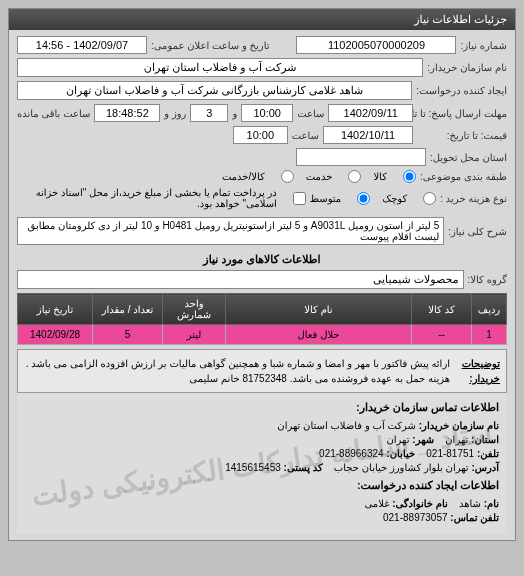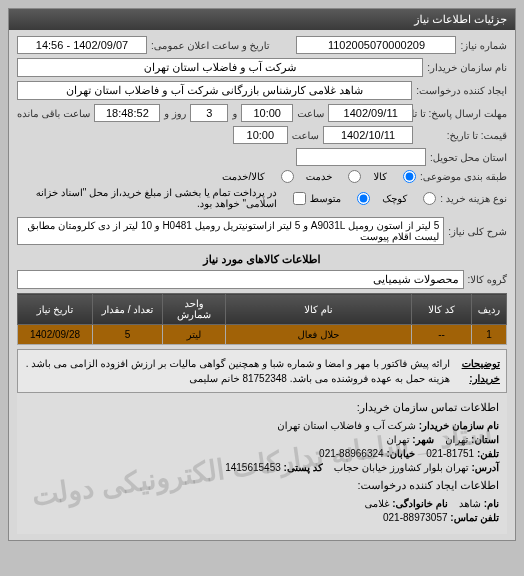--- a/index.html
+++ b/index.html
@@ -81,21 +81,21 @@
   background: linear-gradient(#555, #333);
   color: #fff;
   padding: 4px;
   border: 1px solid #666;
   font-weight: normal;
 }
 td {
   padding: 4px;
   border: 1px solid #aaa;
   text-align: center;
-  background: #a16207;
+  background: #ec4899;
 }
 .desc-box {
   background: #e8e8e8;
   border: 1px solid #999;
   padding: 6px;
   font-size: 10px;
   line-height: 1.5;
   display: flex;
 }
 .desc-label {
@@ -114,21 +114,21 @@
   top: 50%;
   left: 50%;
   transform: translate(-50%, -50%) rotate(-8deg);
   font-size: 28px;
   color: rgba(100,100,100,0.25);
   font-weight: bold;
   white-space: nowrap;
   pointer-events: none;
 }
 .contact-title {
-  font-weight: normal;
+  font-weight: bold;
   font-size: 11px;
   margin-bottom: 6px;
 }
 .contact-row {
   font-size: 10px;
   margin-bottom: 3px;
 }
 .contact-row b { font-weight: bold; }
 </style>
 </head>

